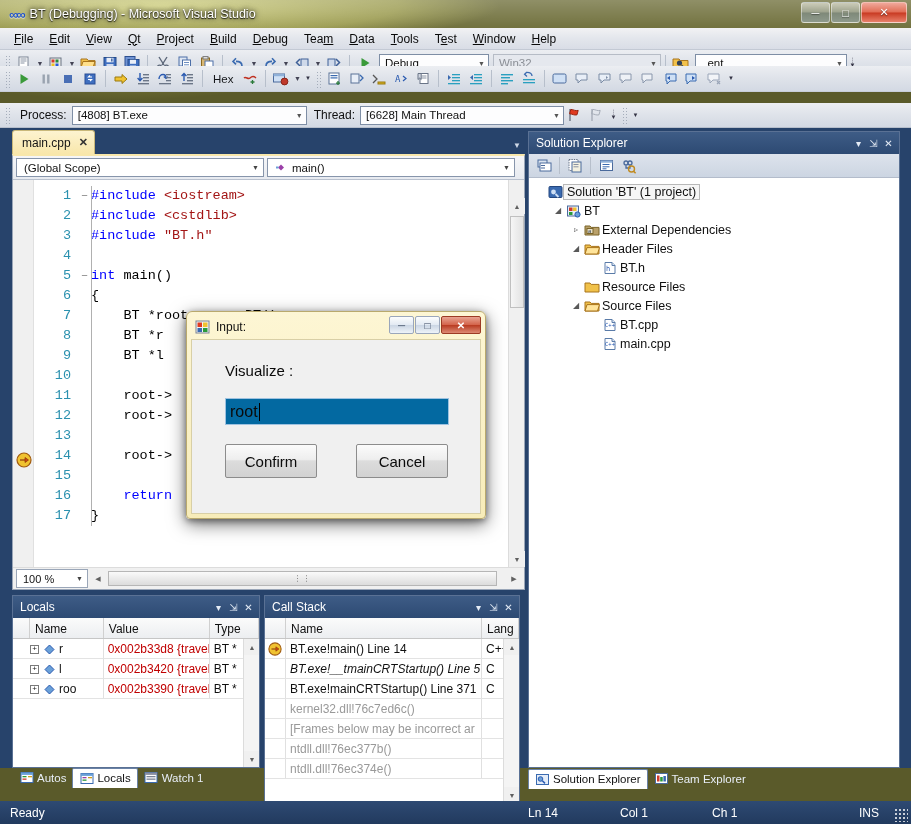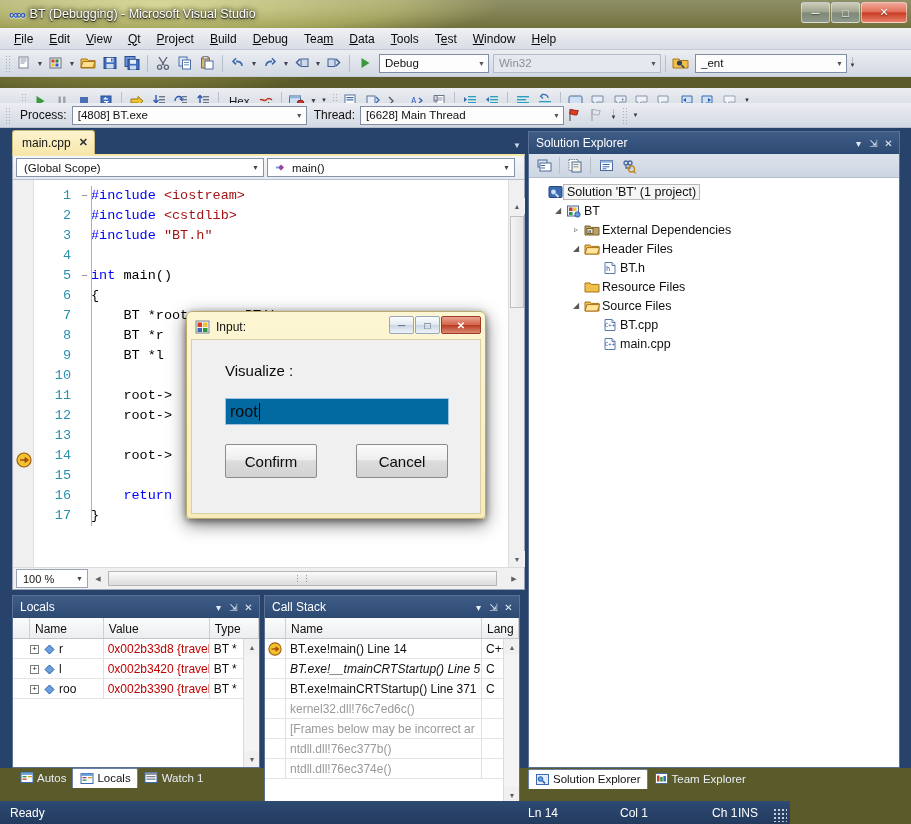--- a/index.html
+++ b/index.html
@@ -88,24 +88,24 @@
 
   
   #toolbar1 {
     position: absolute; left: 0; top: 50px; width: 911px; height: 27px;
     background: linear-gradient(180deg, #eceef2 0%, #dfe3ea 48%, #d3d9e3 100%);
     border-bottom: 1px solid #c8ced9;
     display: flex; align-items: center; padding-left: 2px;
   }
   
   #toolbar2 {
-    position: absolute; left: 0; top: 88px; width: 911px; height: 26px;
+    position: absolute; left: 0; top: 66px; width: 911px; height: 26px;
     background: linear-gradient(180deg, #eceef2 0%, #dfe3ea 48%, #d3d9e3 100%);
     border-bottom: 1px solid #c8ced9;
-    display: flex; align-items: center; padding-left: 18px;
+    display: flex; align-items: center; padding-left: 2px;
   }
   
   #toolbar3 {
     position: absolute; left: 0; top: 103px; width: 911px; height: 25px;
     background: linear-gradient(180deg, #eceef2 0%, #dfe3ea 48%, #d3d9e3 100%);
     border-bottom: 1px solid #b6becb;
     display: flex; align-items: center; padding-left: 2px;
   }
   .tb-grip {
     width: 7px; height: 18px; margin: 0 2px;
@@ -364,21 +364,21 @@
   }
   .ptab .pt-icon { width: 15px; margin-right: 3px; display: flex; align-items: center; justify-content: center; }
 
   #right-tabs {
     position: absolute; left: 528px; top: 768px; height: 21px;
     display: flex; align-items: center;
   }
 
   
   #statusbar {
-    position: absolute; left: 0; bottom: 0; width: 790px; height: 23px;
+    position: absolute; left: 0; bottom: 0; width: 911px; height: 23px;
     background: linear-gradient(180deg, #2e4a73 0%, #223a5e 100%);
     display: flex; align-items: center; color: #ffffff; font-size: 12px;
     border-top: 1px solid #456severe;
   }
   #statusbar .sb-ready { position: absolute; left: 10px; }
   #statusbar .sb-ln { position: absolute; left: 528px; }
   #statusbar .sb-col { position: absolute; left: 620px; }
   #statusbar .sb-ch { position: absolute; left: 712px; }
   #statusbar .sb-ins { position: absolute; right: 32px; }
   .resize-grip {

